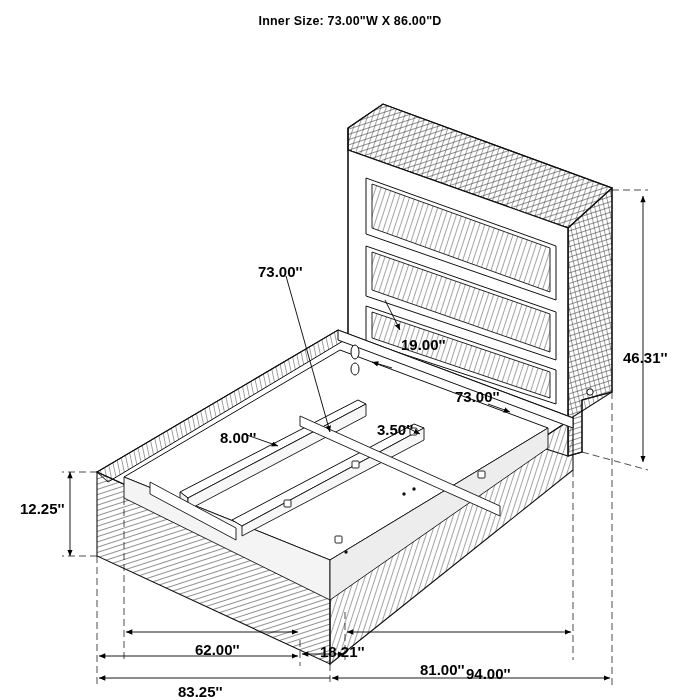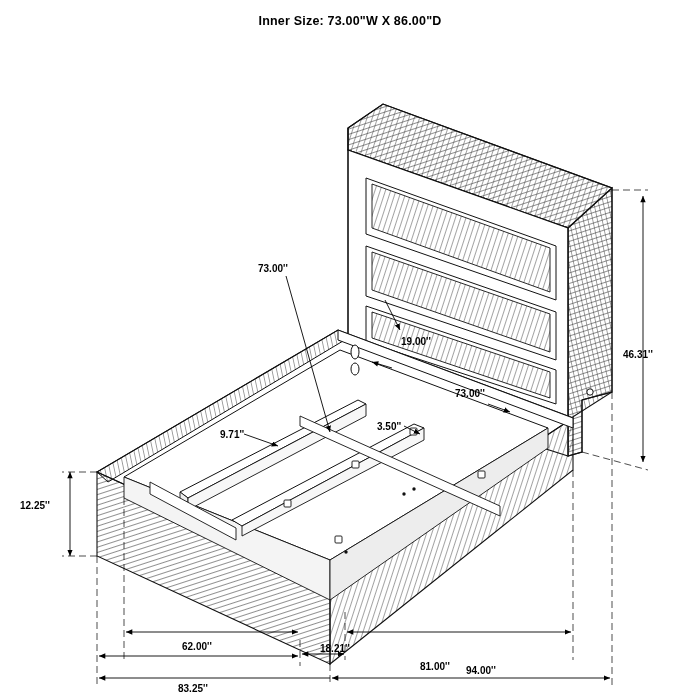--- a/index.html
+++ b/index.html
@@ -30,21 +30,21 @@
     color: #000;
     letter-spacing: 0.2px;
   }
   svg.diagram {
     position: absolute;
     top: 0;
     left: 0;
   }
   .lbl {
     position: absolute;
-    font-size: 10px;
+    font-size: 15px;
     font-weight: bold;
     color: #000;
     white-space: nowrap;
   }
 </style>
 </head>
 <body>
 
 <div id="stage">
 
@@ -172,22 +172,22 @@
 
       <path d="M332,678 L610,678" stroke-width="0.9" marker-start="url(#arrowL)" marker-end="url(#arrowR)"></path>
       <path d="M99,678 L330,678" stroke-width="0.9" marker-start="url(#arrowL)"></path>
     </g>
   </svg>
 
   <div class="lbl" style="left:258px; top:263px;">73.00''</div>
   <div class="lbl" style="left:401px; top:336px;">19.00''</div>
   <div class="lbl" style="left:455px; top:388px;">73.00''</div>
   <div class="lbl" style="left:377px; top:421px;">3.50''</div>
-  <div class="lbl" style="left:220px; top:429px;">9.71''</div>
+  <div class="lbl" style="left:220px; top:429px;">8.00''</div>
   <div class="lbl" style="left:623px; top:349px;">46.31''</div>
   <div class="lbl" style="left:20px; top:500px;">12.25''</div>
-  <div class="lbl" style="left:182px; top:641px;">62.00''</div>
+  <div class="lbl" style="left:195px; top:641px;">62.00''</div>
   <div class="lbl" style="left:320px; top:643px;">18.21''</div>
   <div class="lbl" style="left:420px; top:641px;margin-top:20px;">81.00''</div>
   <div class="lbl" style="left:178px; top:683px;">83.25''</div>
   <div class="lbl" style="left:430px; top:665px;margin-left:36px;">94.00''</div>
 
 </div>
 
 </body></html>

